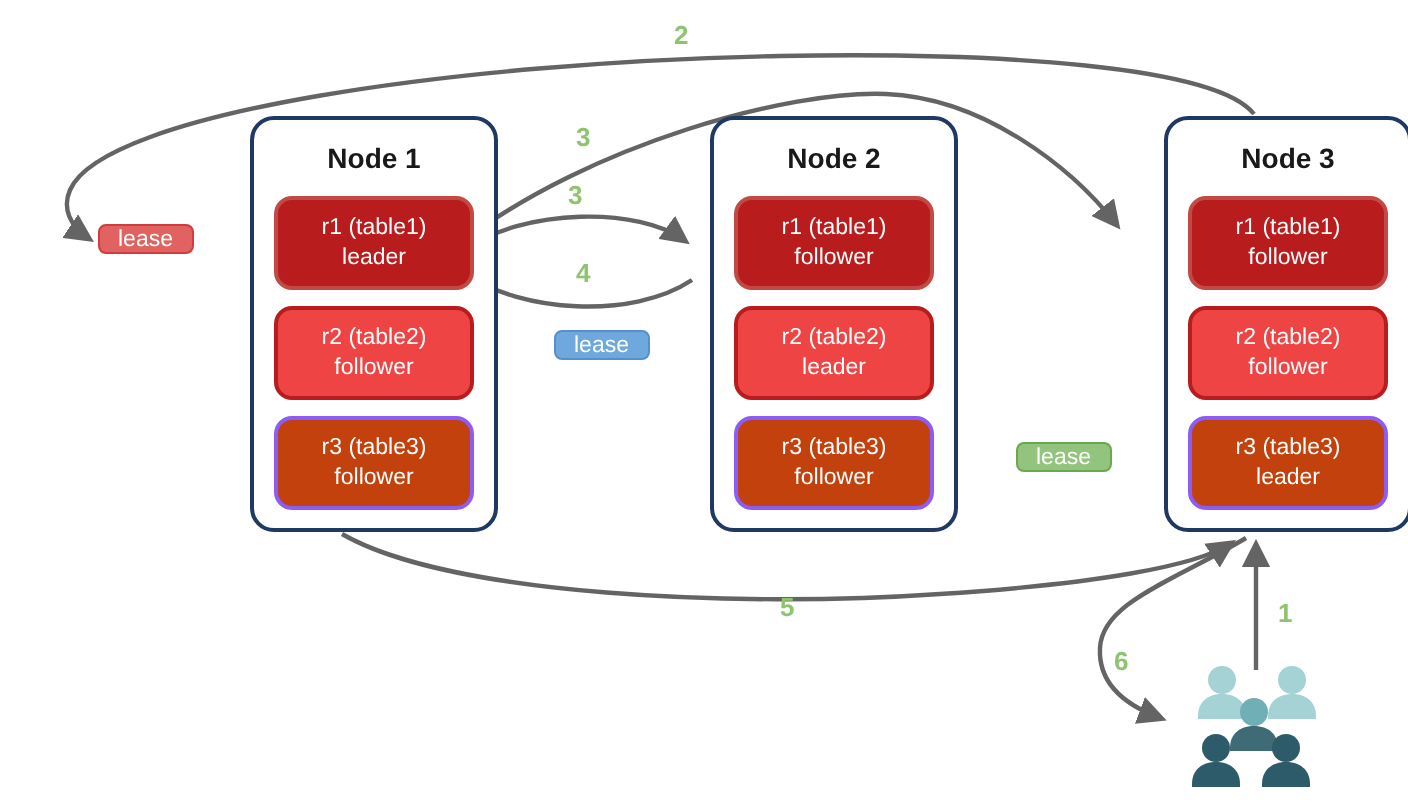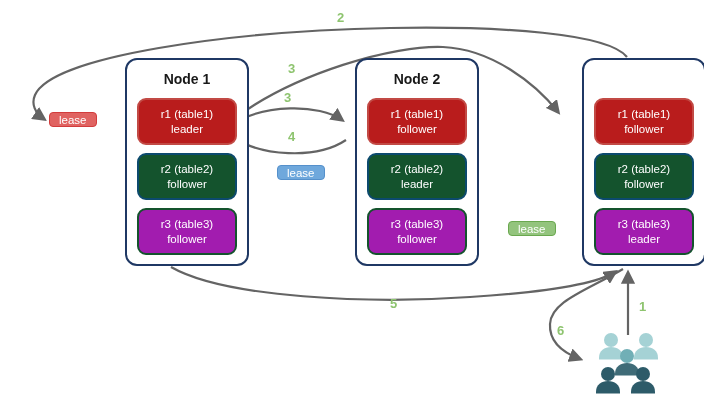--- a/index.html
+++ b/index.html
@@ -15,22 +15,22 @@
   .node-title{
     text-align:center;margin-top:11px;font-weight:bold;font-size:14px;color:#191919;
   }
   .replica{
     position:absolute;left:10px;width:100px;height:47px;border-radius:9px;
     display:flex;flex-direction:column;align-items:center;justify-content:center;
     color:#fff;font-size:11.5px;line-height:1.3;box-sizing:border-box;text-align:center;
   }
   .pos-r1{top:38px}.pos-r2{top:93px}.pos-r3{top:148px}
   .c-red{background:#b91c1c;border:2px solid #c24a45}
-  .c-blue{background:#14532d;border:2px solid #0c4a6e}
-  .c-green{background:#a21caf;border:2px solid #14532d}
+  .c-blue{background:#ef4444;border:2px solid #b91c1c}
+  .c-green{background:#c2410c;border:2px solid #8b5cf6}
   .lease{
     position:absolute;height:15px;padding:0 9px;border-radius:4px;color:#fff;
     font-size:11.5px;display:flex;align-items:center;justify-content:center;box-sizing:border-box;
   }
   .lease-red{left:49px;top:112px;background:#e06361;border:1.5px solid #d23c3c}
   .lease-blue{left:277px;top:165px;background:#6fa8dc;border:1.5px solid #5590cb}
   .lease-green{left:508px;top:221px;background:#93c47d;border:1.5px solid #6aa84f}
   .num{
     position:absolute;color:#8ec46f;font-weight:bold;font-size:13px;line-height:1;
   }
@@ -91,20 +91,21 @@
       <span>r2 (table2)</span>
       <span>leader</span>
     </div>
     <div class="replica pos-r3 c-green">
       <span>r3 (table3)</span>
       <span>follower</span>
     </div>
   </div>
 
   <div class="node" style="left:565px;top:58px;">
+    <div class="node-title">Node 3</div>
     <div class="replica pos-r1 c-red">
       <span>r1 (table1)</span>
       <span>follower</span>
     </div>
     <div class="replica pos-r2 c-blue">
       <span>r2 (table2)</span>
       <span>follower</span>
     </div>
     <div class="replica pos-r3 c-green">
       <span>r3 (table3)</span>

